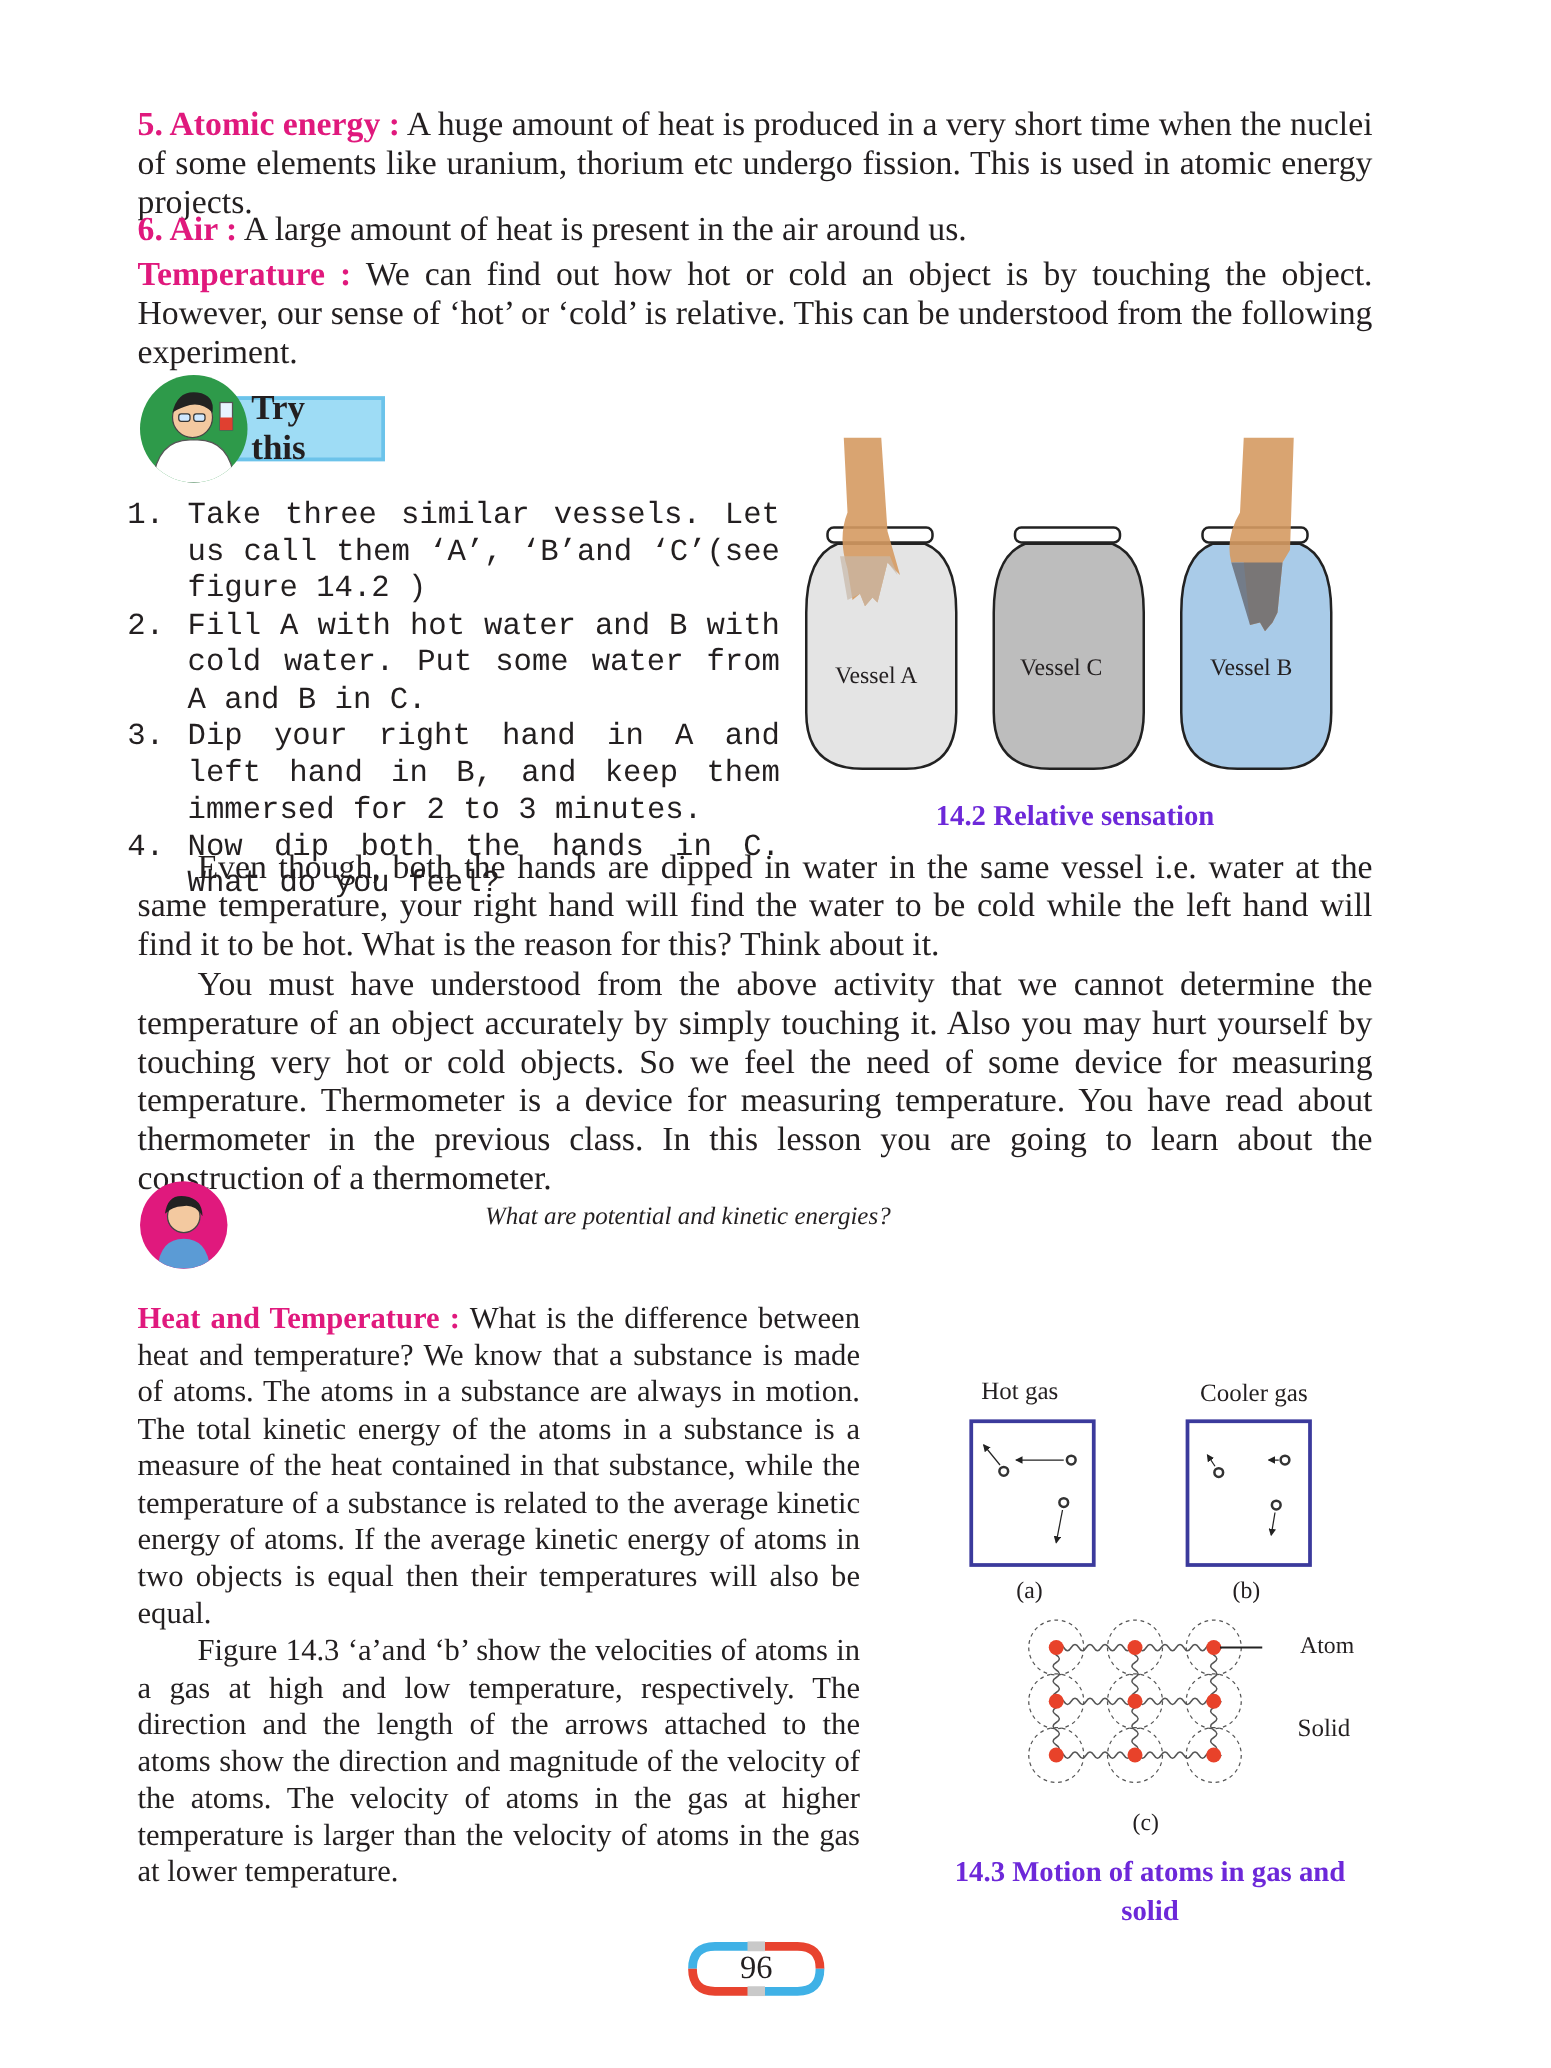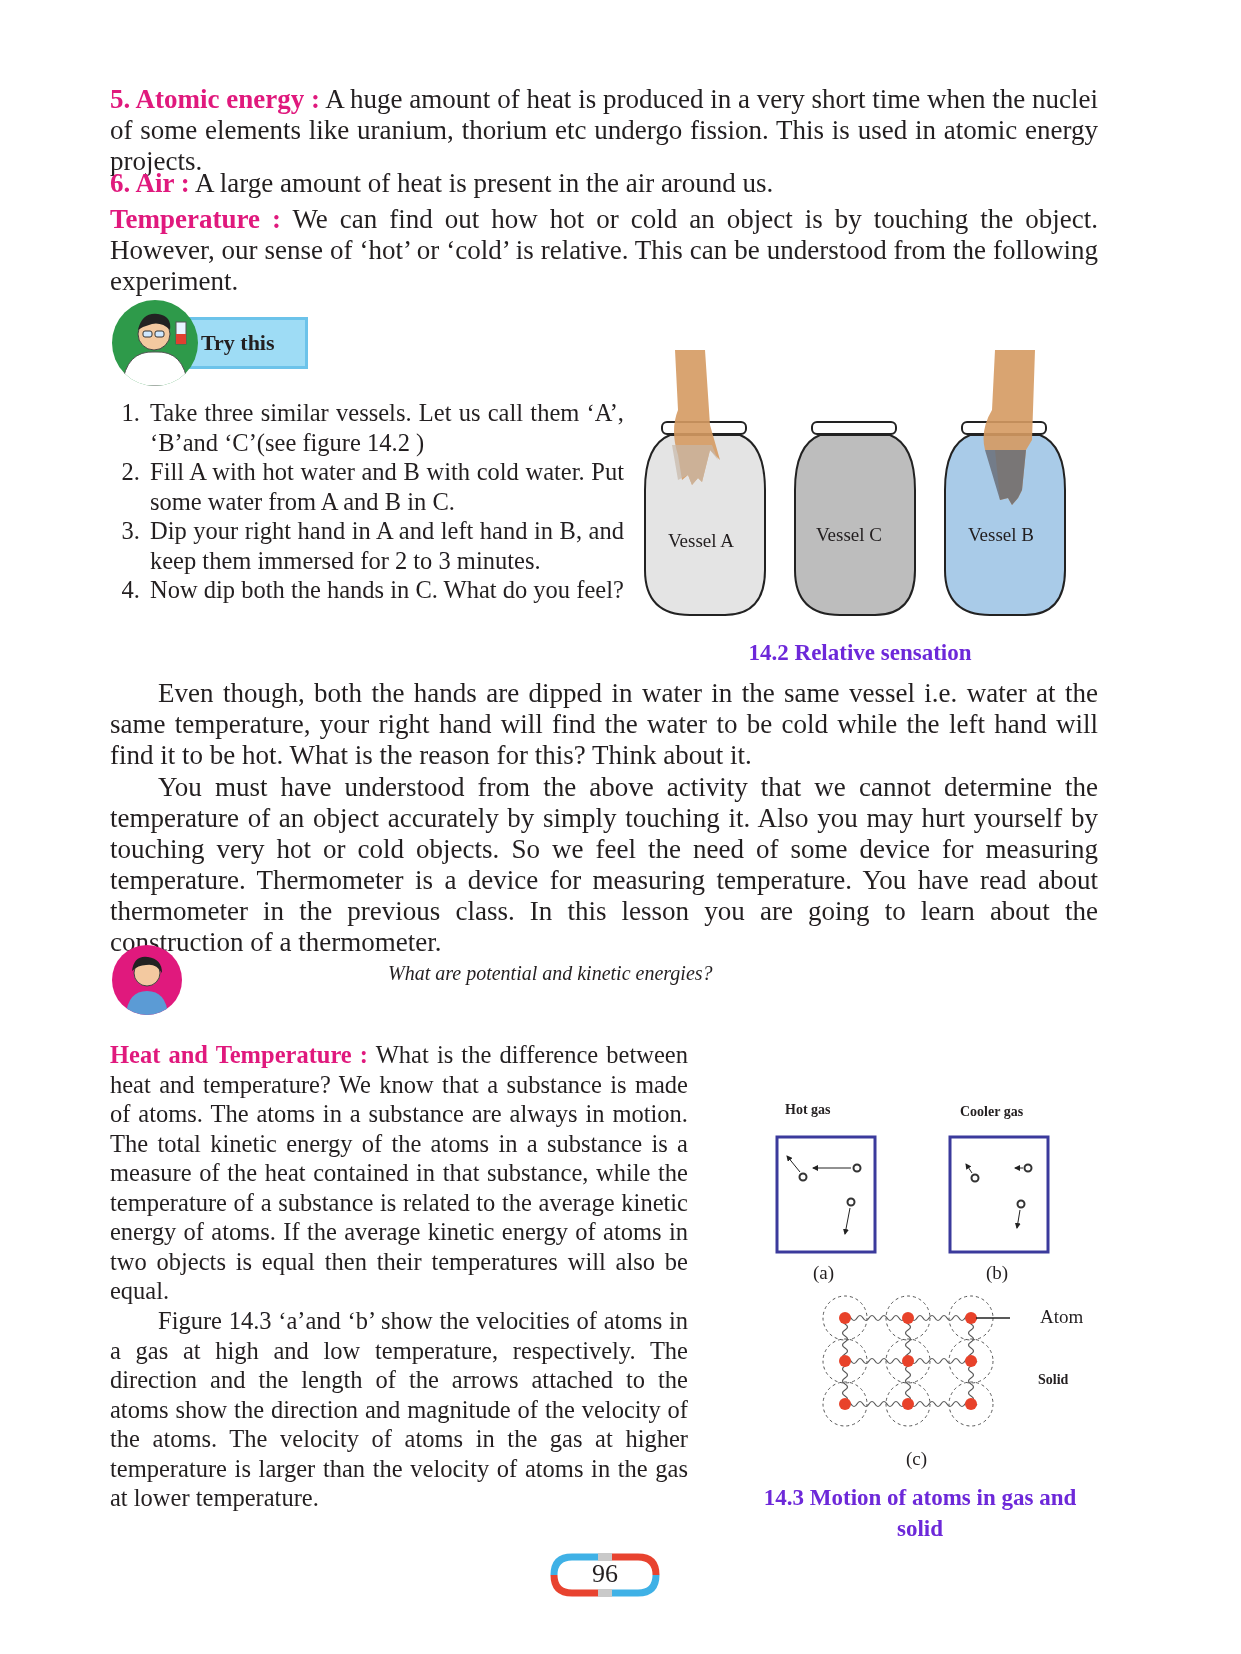--- a/index.html
+++ b/index.html
@@ -2,28 +2,28 @@
 <html><head>
 <meta charset="utf-8">
 <style>
   html, body { margin:0; padding:0; background:#ffffff; }
   body { width:1241px; height:1654px; position:relative; overflow:hidden;
          font-family:"Liberation Serif", "DejaVu Serif", serif; color:#231f20; }
   .pink { color:#e0197d; font-weight:bold; }
   .para { position:absolute; left:110px; width:988px; font-size:27px; line-height:31px; text-align:justify; margin:0; }
   .indent { text-indent:48px; }
   .col-left { position:absolute; left:110px; width:578px; font-size:24.5px; line-height:29.5px; text-align:justify; }
-  ol.steps { position:absolute; left:110px; top:398px; width:478px; margin:0; padding:0 0 0 36px; font-size:24.5px; line-height:29.5px; text-align:justify; }
+  ol.steps { position:absolute; left:110px; top:398px; width:478px; margin:0; padding:0 0 0 36px; font-size:24.5px; line-height:29.5px; text-align:justify;font-family:Liberation Mono, monospace; }
   ol.steps li { padding-left:4px; }
   .badge { position:absolute; display:flex; align-items:center; }
   .badge .circle { border-radius:50%; position:relative; z-index:2; overflow:hidden; }
-  .badge .label { background:#9edcf5; border:3px solid #6cc3ea; font-weight:bold; font-size:22px; color:#231f20; padding:0 14px 0 28px; margin-left:-28px; height:46px; display:flex; align-items:center; z-index:1; }
+  .badge .label { background:#9edcf5; border:3px solid #6cc3ea; font-weight:bold; font-size:28px; color:#231f20; padding:0 14px 0 28px; margin-left:-28px; height:46px; display:flex; align-items:center; z-index:1; }
   .caption { position:absolute; font-weight:bold; color:#6d28d9; font-size:23px; text-align:center; }
   .fig-label { position:absolute; font-size:19px; }
-  .fig-label-bold { position:absolute; font-size:14px; font-weight:bold; }
+  .fig-label-bold { position:absolute; font-size:20px; font-weight:normal; }
   .page-num { position:absolute; left:550px; top:1553px; width:110px; height:44px; }
 </style>
 </head>
 <body>
 
 <p class="para" style="top:84px;"><span class="pink">5. Atomic energy :</span><span> A huge amount of heat is produced in a very short time when the nuclei of some elements like uranium, thorium etc undergo fission. This is used in atomic energy projects.</span></p>
 <p class="para" style="top:168px;"><span class="pink">6. Air :</span><span> A large amount of heat is present in the air around us.</span></p>
 <p class="para" style="top:204px;"><span class="pink">Temperature :</span><span> We can find out how hot or cold an object is by touching the object. However, our sense of ‘hot’ or ‘cold’ is relative. This can be understood from the following experiment.</span></p>
 
 <div class="badge" style="left:112px; top:300px;">

